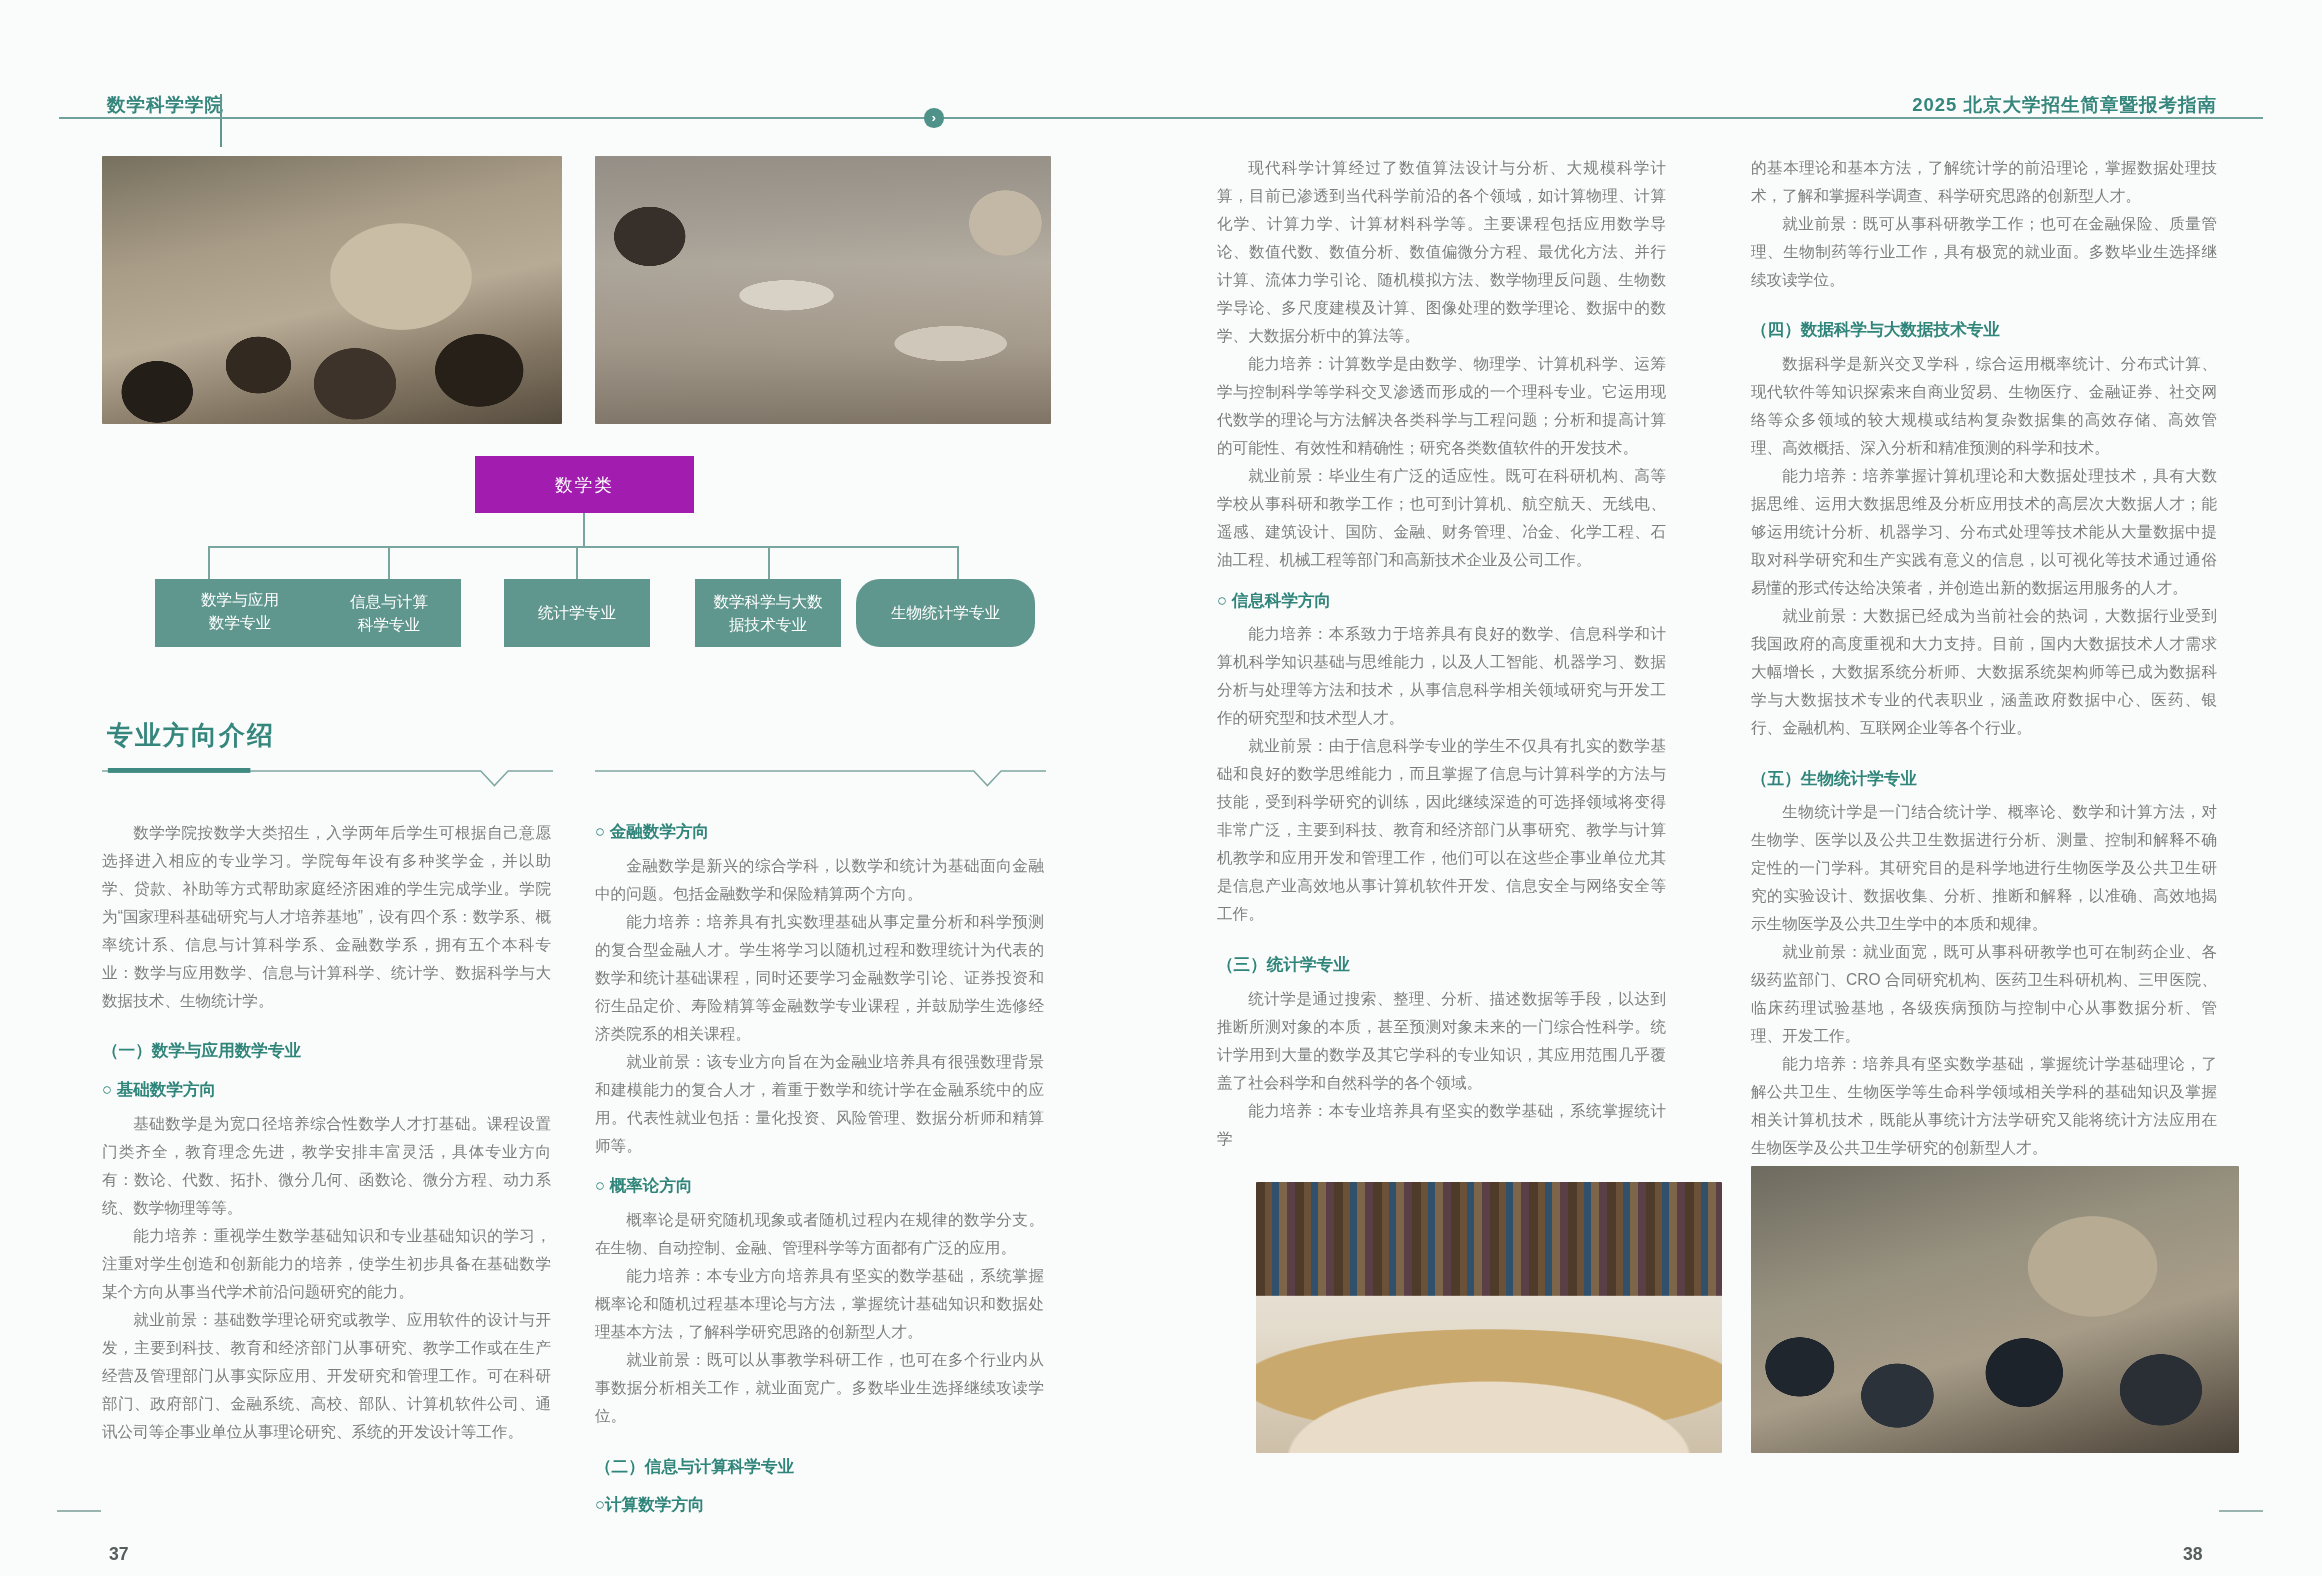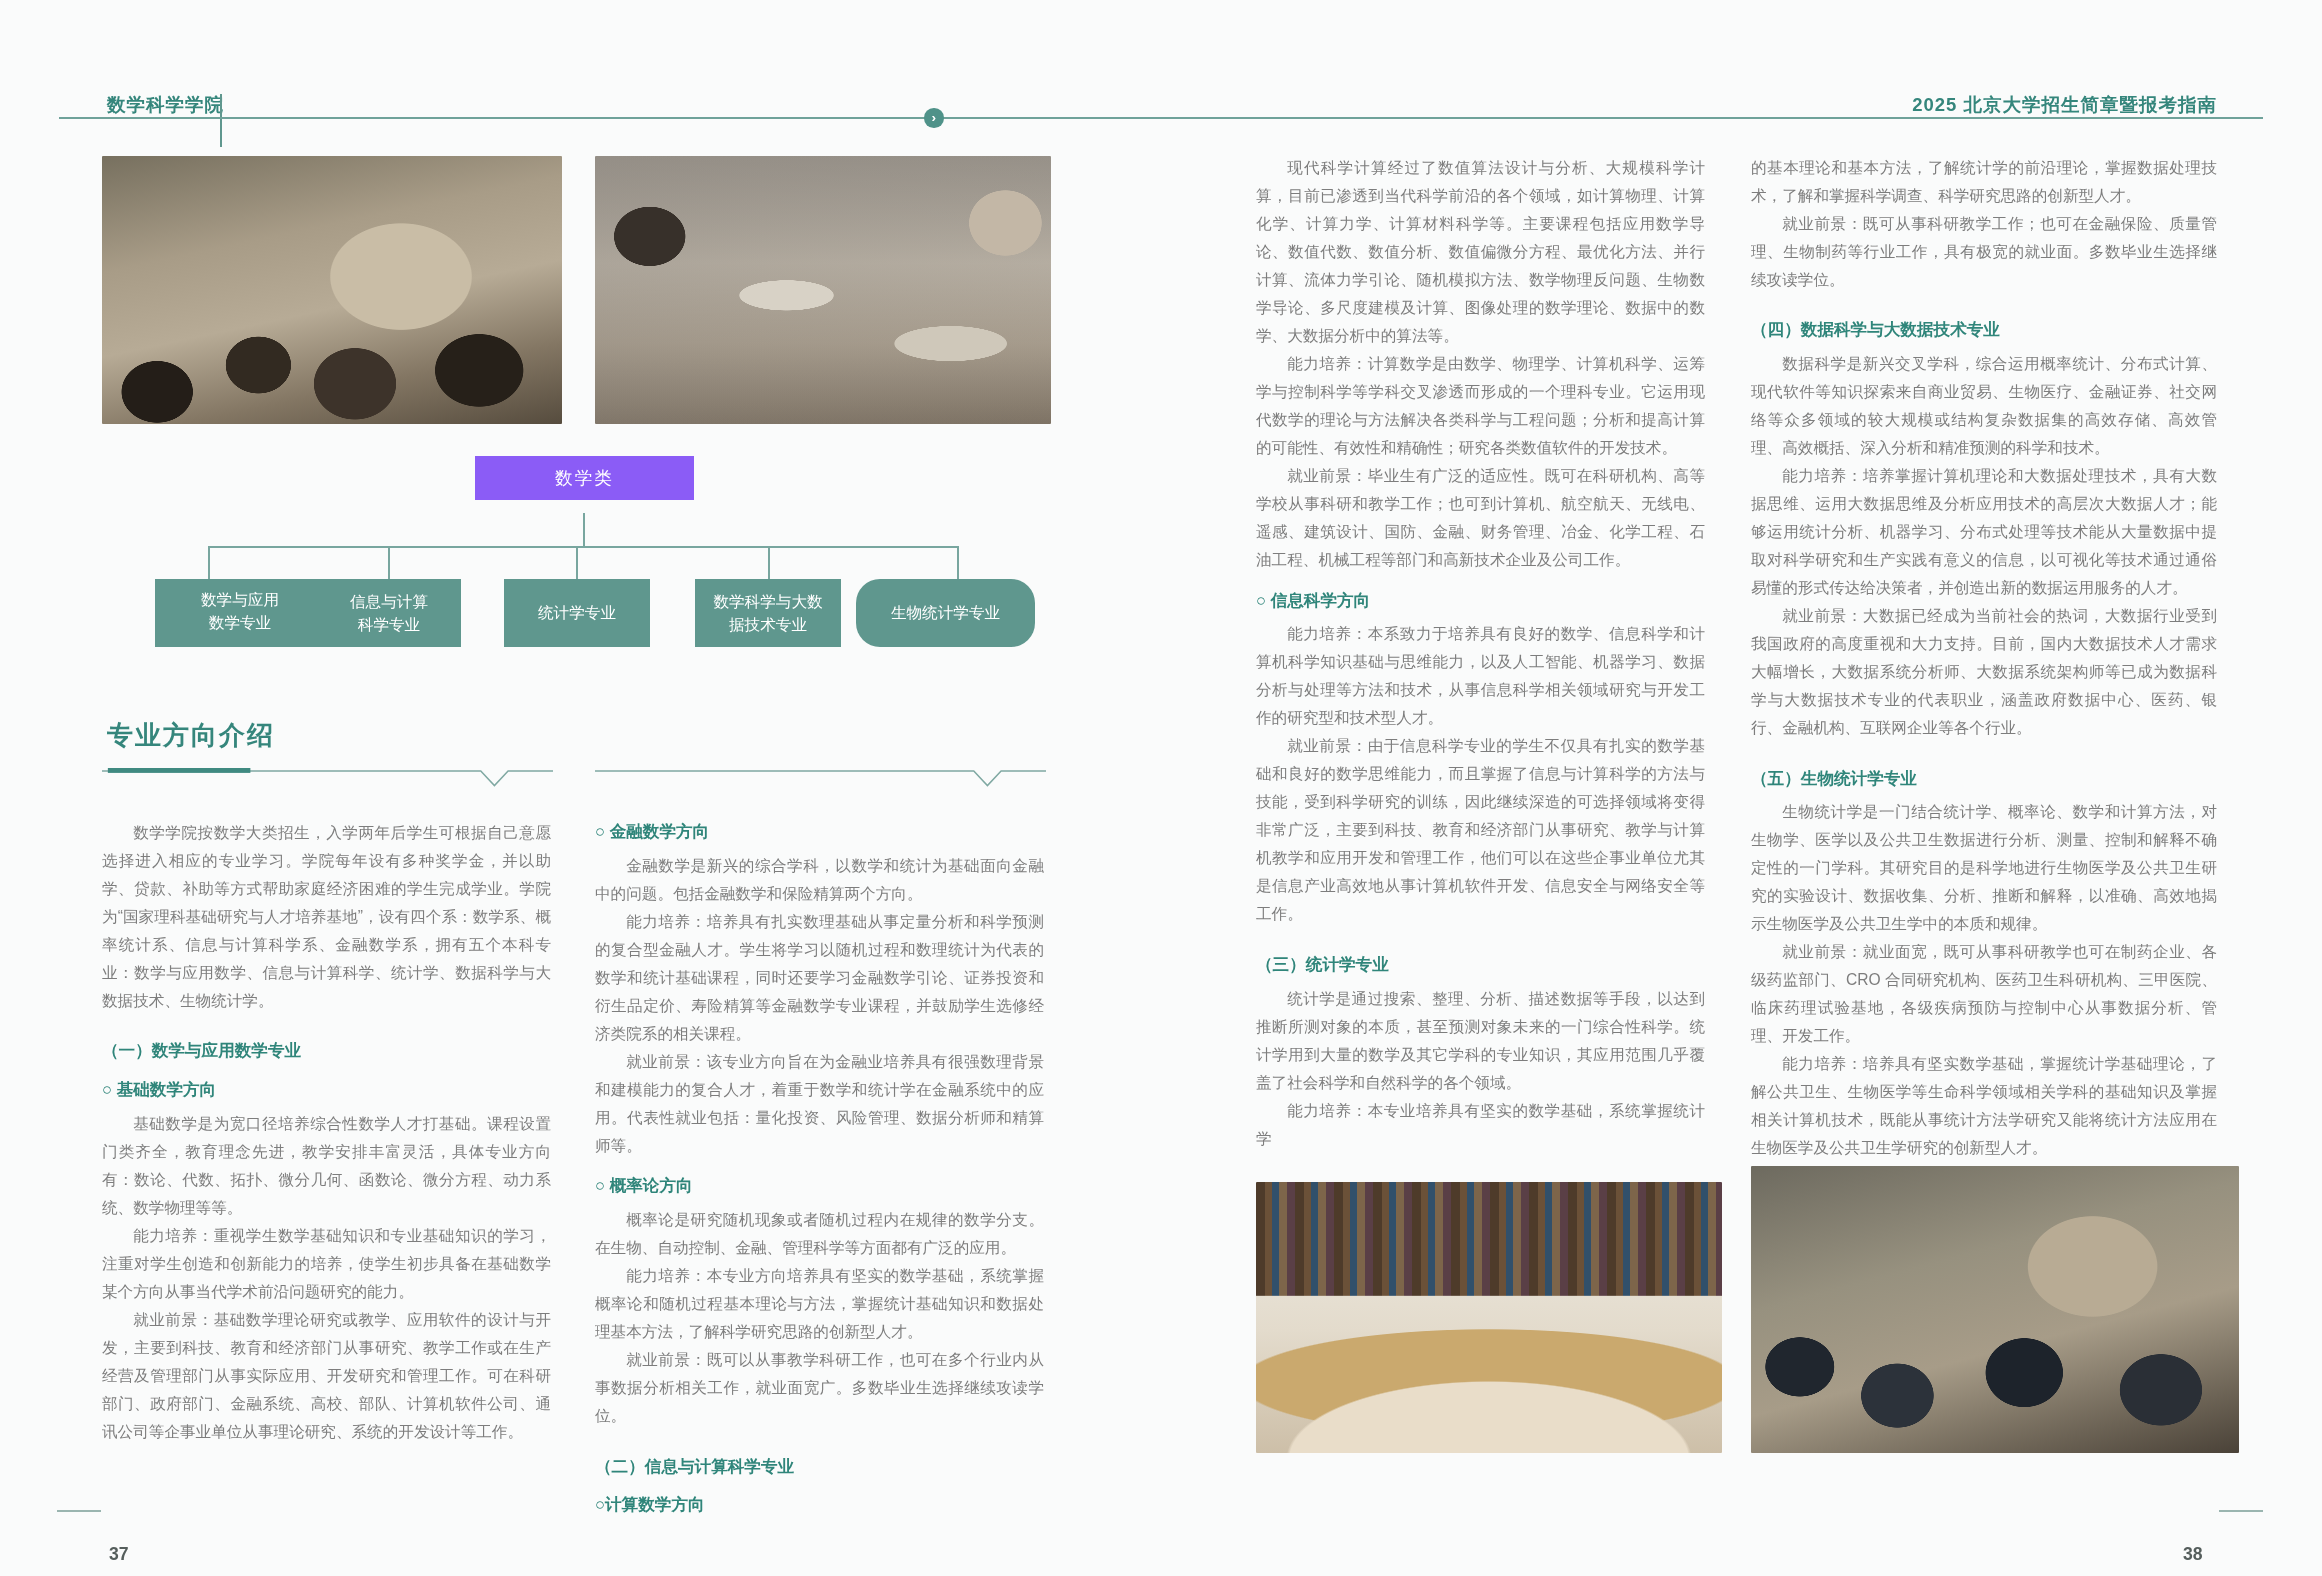--- a/index.html
+++ b/index.html
@@ -51,22 +51,22 @@
     background:
       radial-gradient(ellipse 57px 49px at 10% 70%, #20262e 60%, transparent 61%),
       radial-gradient(ellipse 60px 53px at 30% 80%, #2c323a 60%, transparent 61%),
       radial-gradient(ellipse 64px 57px at 56% 72%, #1d232b 60%, transparent 61%),
       radial-gradient(ellipse 68px 59px at 84% 78%, #2a2f36 60%, transparent 61%),
       radial-gradient(ellipse 107px 83px at 70% 35%, #b8ab94 60%, transparent 61%),
       linear-gradient(165deg, #6d6a5f 0%, #97917f 35%, #a79c88 60%, #6c6355 85%, #4a4238 100%);
   }
   
   .org-root {
-    position:absolute; left:475px; top:456px; width:219px; height:44px;
-    background:#8b5cf6; color:#ffffff; font-size:17.6px; letter-spacing:2px;
+    position:absolute; left:475px; top:456px; width:219px; height:57px;
+    background:#a21caf; color:#ffffff; font-size:17.6px; letter-spacing:2px;
     display:flex; align-items:center; justify-content:center;
   }
   .org-line { position:absolute; background:#78a69f; }
   .org-children { position:absolute; left:0; top:579px; width:2322px; }
   .org-child {
     position:absolute; top:0; height:68px; background:#5f978e; color:#ffffff;
     font-size:15.6px; line-height:23.4px; text-align:center;
     display:flex; flex-direction:column; align-items:center; justify-content:center;
   }
   .org-child:nth-child(1){ left:155px; width:170px;font-family:Liberation Mono, monospace; }
@@ -77,21 +77,21 @@
   
   #section-title { position:absolute; left:107px; top:718px; font-size:26px; font-weight:bold; color:#35867c; letter-spacing:2px; }
   .decor { position:absolute; top:768px; }
   
   .col {
     position:absolute; width:449px; font-size:15.6px; line-height:28px;
     color:#7d7d7d; text-align:justify;
   }
   #col1 { left:102px;  top:819px; }
   #col2 { left:595px;  top:819px; }
-  #col3 { left:1256px; top:154px; }
+  #col3 { left:1217px; top:154px; }
   #col4 { left:1751px; top:154px; width:466px; }
   .blk.p  { text-indent:2em; }
   .blk.pc { text-indent:0; }
   .blk.h1 { color:#2f857a; font-weight:bold; font-size:16.6px; margin:23.4px 0 7.8px; line-height:25px; }
   .blk.h2 { color:#2f857a; font-weight:bold; font-size:16.6px; margin:13.7px 0 7.8px; line-height:25px; }
   .blk:first-child { margin-top:0; }
   
   .pagenum { position:absolute; top:1500px; font-size:17.6px; font-weight:bold; color:#555e5c;margin-top:44px; }
   #pn-left  { left:109px; }
   #pn-right { left:2183px; }

